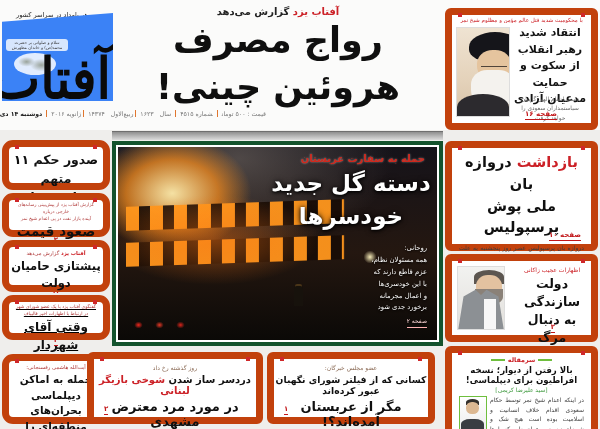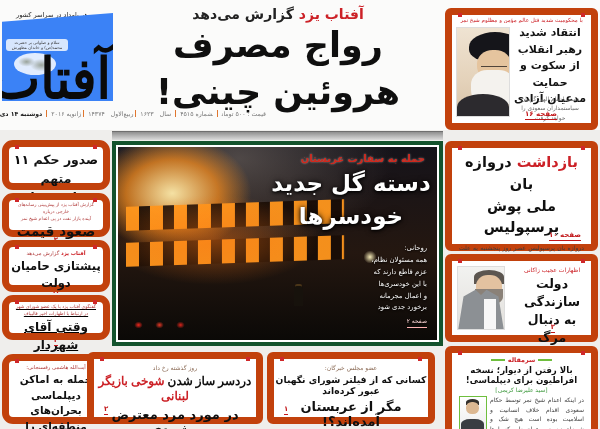--- a/index.html
+++ b/index.html
@@ -18,21 +18,21 @@
   .kh-turban{position:absolute;top:4px;left:12px;width:52px;height:30px;background:#15151a;border-radius:50% 50% 42% 42%;}
   .kh-face{position:absolute;top:22px;left:20px;width:34px;height:30px;background:#e5c49e;border-radius:46%;}
   .kh-glasses{position:absolute;top:33px;left:24px;width:26px;height:5px;border-bottom:1.5px solid #50443a;}
   .kh-beard{position:absolute;top:42px;left:14px;width:44px;height:40px;background:#f4f2ee;border-radius:40% 40% 55% 55%;}
   .kh-robe{position:absolute;bottom:-4px;left:0;width:100%;height:26px;background:#2c2a2e;border-radius:50% 50% 0 0;}
   .leader-head{position:absolute;top:10px;right:4px;width:74px;text-align:center;font-weight:bold;color:#141414;font-size:11px;line-height:1.5;}
   .leader-sub{position:absolute;top:80px;right:4px;width:74px;text-align:center;color:#666;font-size:5.8px;line-height:1.6;}
   .leader-pg{position:absolute;bottom:3px;right:34px;}
   
   .lead-block{position:absolute;top:4px;right:160px;width:324px;height:124px;text-align:center;}
-  .lead-kicker{font-size:14px;color:#222;font-weight:bold;margin-top:2px;}
+  .lead-kicker{font-size:10px;color:#222;font-weight:bold;margin-top:2px;}
   .lead-h{font-size:35px;font-weight:bold;color:#0f0f0f;line-height:1.35;letter-spacing:-1px;}
   
   .tagline{position:absolute;top:3px;right:500px;width:96px;text-align:center;font-size:6.5px;font-weight:normal;color:#222;margin-top:8px;}
   .logo{position:absolute;top:13px;right:487px;width:111px;height:88px;background:#3b82f6;clip-path:polygon(0 10%,100% 0,100% 100%,0 100%);overflow:hidden;}
   .blessing{position:absolute;top:26px;left:4px;width:58px;font-size:4.2px;color:#333;background:rgba(255,255,255,.8);border-radius:3px;padding:1px 2px;text-align:center;}
   .map{position:absolute;top:40px;left:12px;width:42px;height:22px;background:radial-gradient(12px 7px at 30% 40%,#9aa39b,transparent 70%),radial-gradient(16px 9px at 65% 55%,#9aa39b,transparent 70%),rgba(255,255,255,.85);border-radius:50%;}
   .logo-text{position:absolute;bottom:-8px;right:2px;left:0;text-align:center;font-size:52px;font-weight:bold;color:#0a0a0a;font-family:"DejaVu Serif",serif;transform:scaleY(1.08);}
   .dateline{position:absolute;top:110px;right:330px;left:4px;text-align:left;font-size:6.2px;color:#777;white-space:nowrap;direction:rtl;}
   .dl-seg{padding:0 4px;border-left:1px solid #e0762e;}
   .dl-seg:last-child{border-left:none;}
@@ -260,17 +260,17 @@
 
   <div class="nbox boxD">
     <div class="b-k">عضو مجلس خبرگان:</div>
     <div class="b-h1">کسانی که از فیلتر شورای نگهبان عبور کرده‌اند</div>
     <div class="b-h2">مگر از عربستان آمده‌اند؟!</div>
     <div class="b-pg"><span class="pg">۱</span></div>
   </div>
 
   <div class="nbox boxE">
     <div class="b-k">روز گذشته رخ داد</div>
-    <div class="b-h1" style="font-size:12px;font-family:Liberation Serif, serif;"><span>دردسر ساز شدن </span><span class="red">شوخی بازیگر لبنانی</span></div>
+    <div class="b-h1" style="font-size:10px;"><span>دردسر ساز شدن </span><span class="red">شوخی بازیگر لبنانی</span></div>
     <div class="b-h2">در مورد مرد معترض مشهدی</div>
     <div class="b-pg"><span class="pg">۲</span></div>
   </div>
 </div>
 
 </body></html>

